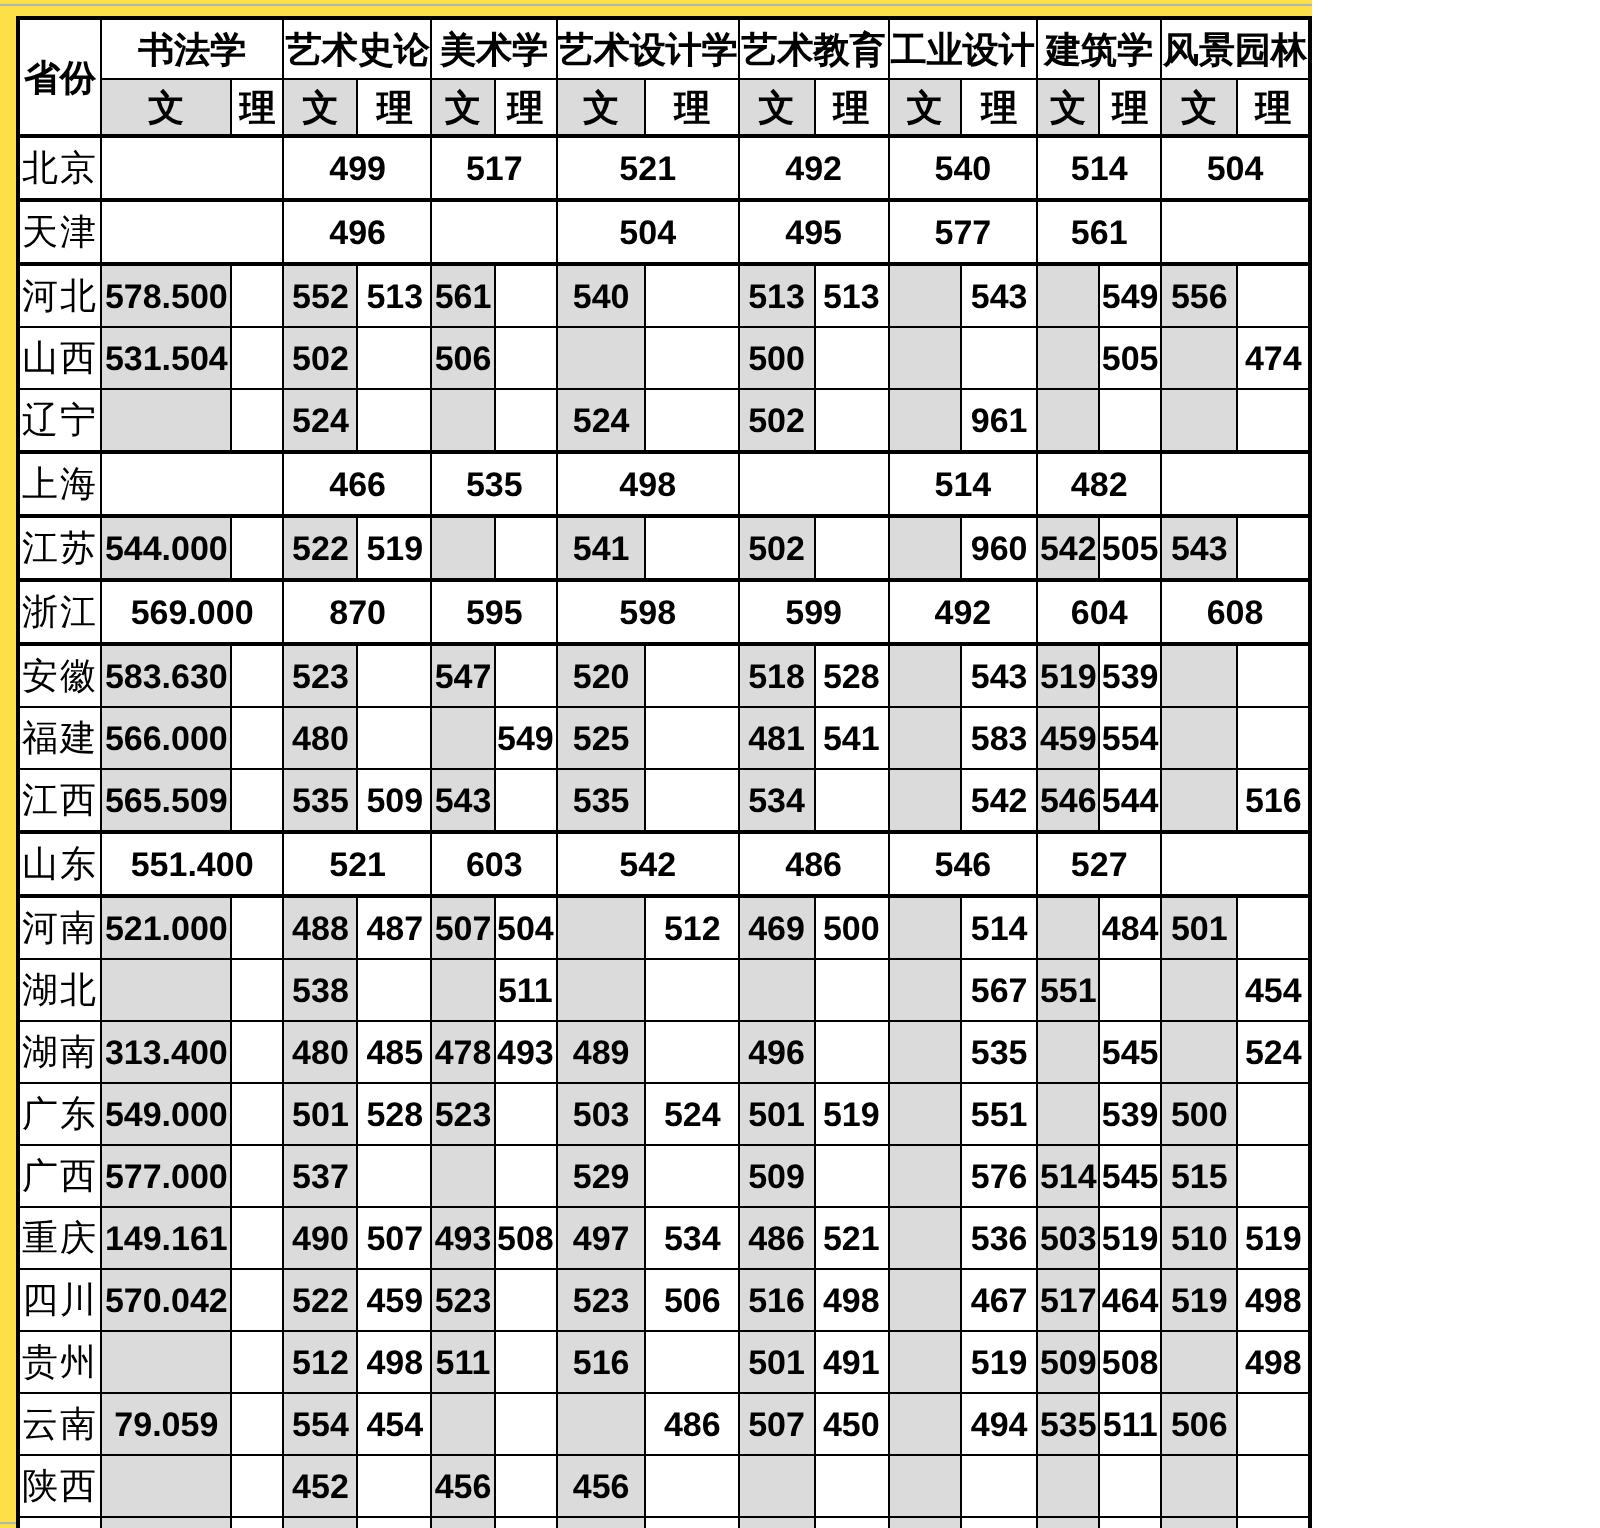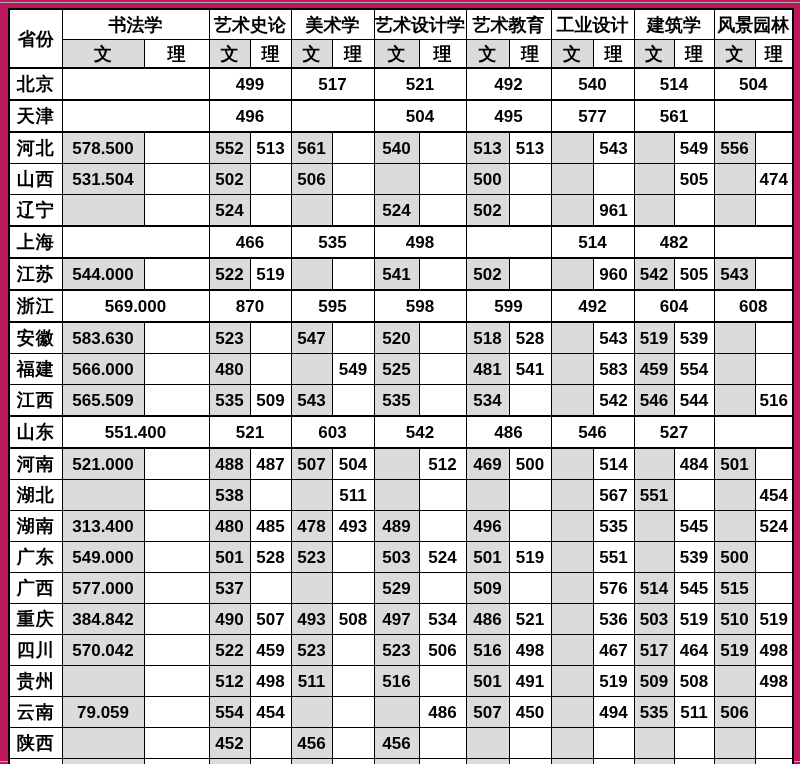--- a/index.html
+++ b/index.html
@@ -1,30 +1,30 @@
 <!DOCTYPE html>
 <html><head>
 <meta charset="utf-8">
 <style>
   html,body{margin:0;padding:0;background:#fff;width:800px;height:764px;
     font-family:"Liberation Sans","DejaVu Sans",sans-serif;}
-  .page{position:relative;width:800px;height:764px;background:#be185d;overflow:hidden;}
+  .page{position:relative;width:656px;height:764px;background:#fde047;overflow:hidden;}
   .hairline{position:absolute;left:0;width:800px;height:1px;background:#b3b3b3;}
   .hairline.top{top:2px;}
   .hairline.bottom{top:761px;}
   table.scores{position:absolute;left:8px;top:8px;border-collapse:collapse;
     table-layout:fixed;border:2px solid #000;}
   table.scores td,table.scores th{border:1px solid #000;padding:0;margin:0;
     text-align:center;vertical-align:middle;overflow:hidden;white-space:nowrap;
     line-height:1;}
   thead tr.major-row th{height:29px;font-size:18px;font-weight:bold;background:#fff;}
   thead tr.stream-row th{height:27px;font-size:18px;font-weight:bold;}
   thead th.corner{font-size:18px;font-weight:bold;background:#fff;}
   tbody td{height:30px;}
-  td.province{font-size:18px;font-weight:bold;background:#fff;letter-spacing:1px;}
+  td.province{font-size:18px;font-weight:normal;background:#fff;letter-spacing:1px;}
   td.score{font-size:17px;font-weight:bold;}
   .shaded{background:#dbdbdb;}
   .white{background:#ffffff;}
   tr.merged-row{border-top:2px solid #000;border-bottom:2px solid #000;}
 </style>
 </head>
 <body>
 
 <div class="page">
   <div class="hairline top"></div>
@@ -360,21 +360,21 @@
           <td class="score white"></td>
           <td class="score shaded"></td>
           <td class="score white">576</td>
           <td class="score shaded">514</td>
           <td class="score white">545</td>
           <td class="score shaded">515</td>
           <td class="score white"></td>
         </tr>
         <tr>
           <td class="province">重庆</td>
-          <td class="score shaded">384.842</td>
+          <td class="score shaded">149.161</td>
           <td class="score white"></td>
           <td class="score shaded">490</td>
           <td class="score white">507</td>
           <td class="score shaded">493</td>
           <td class="score white">508</td>
           <td class="score shaded">497</td>
           <td class="score white">534</td>
           <td class="score shaded">486</td>
           <td class="score white">521</td>
           <td class="score shaded"></td>

